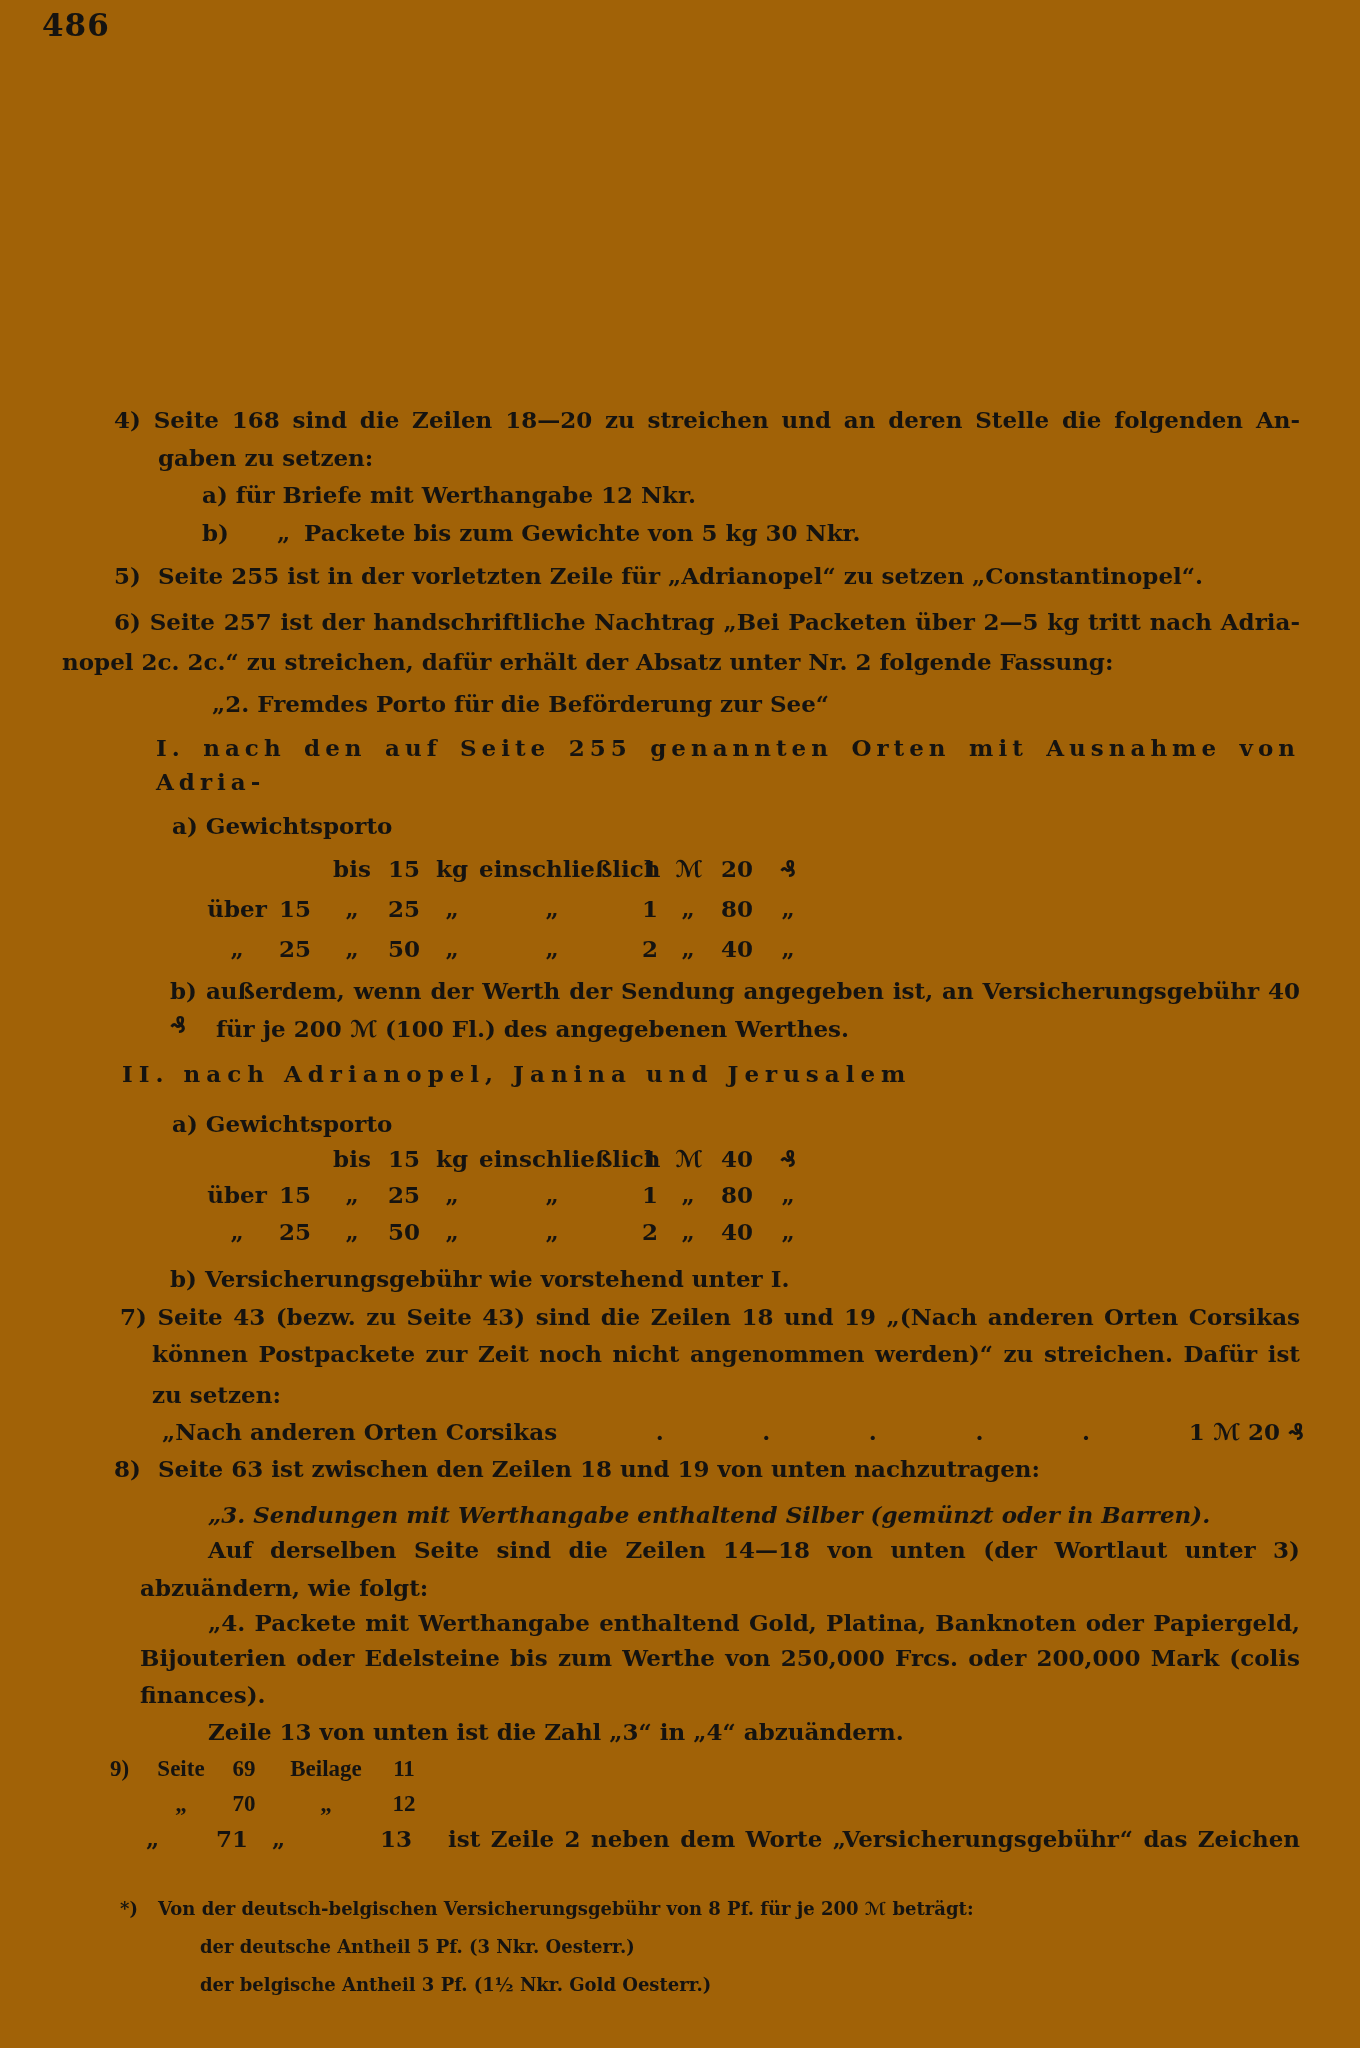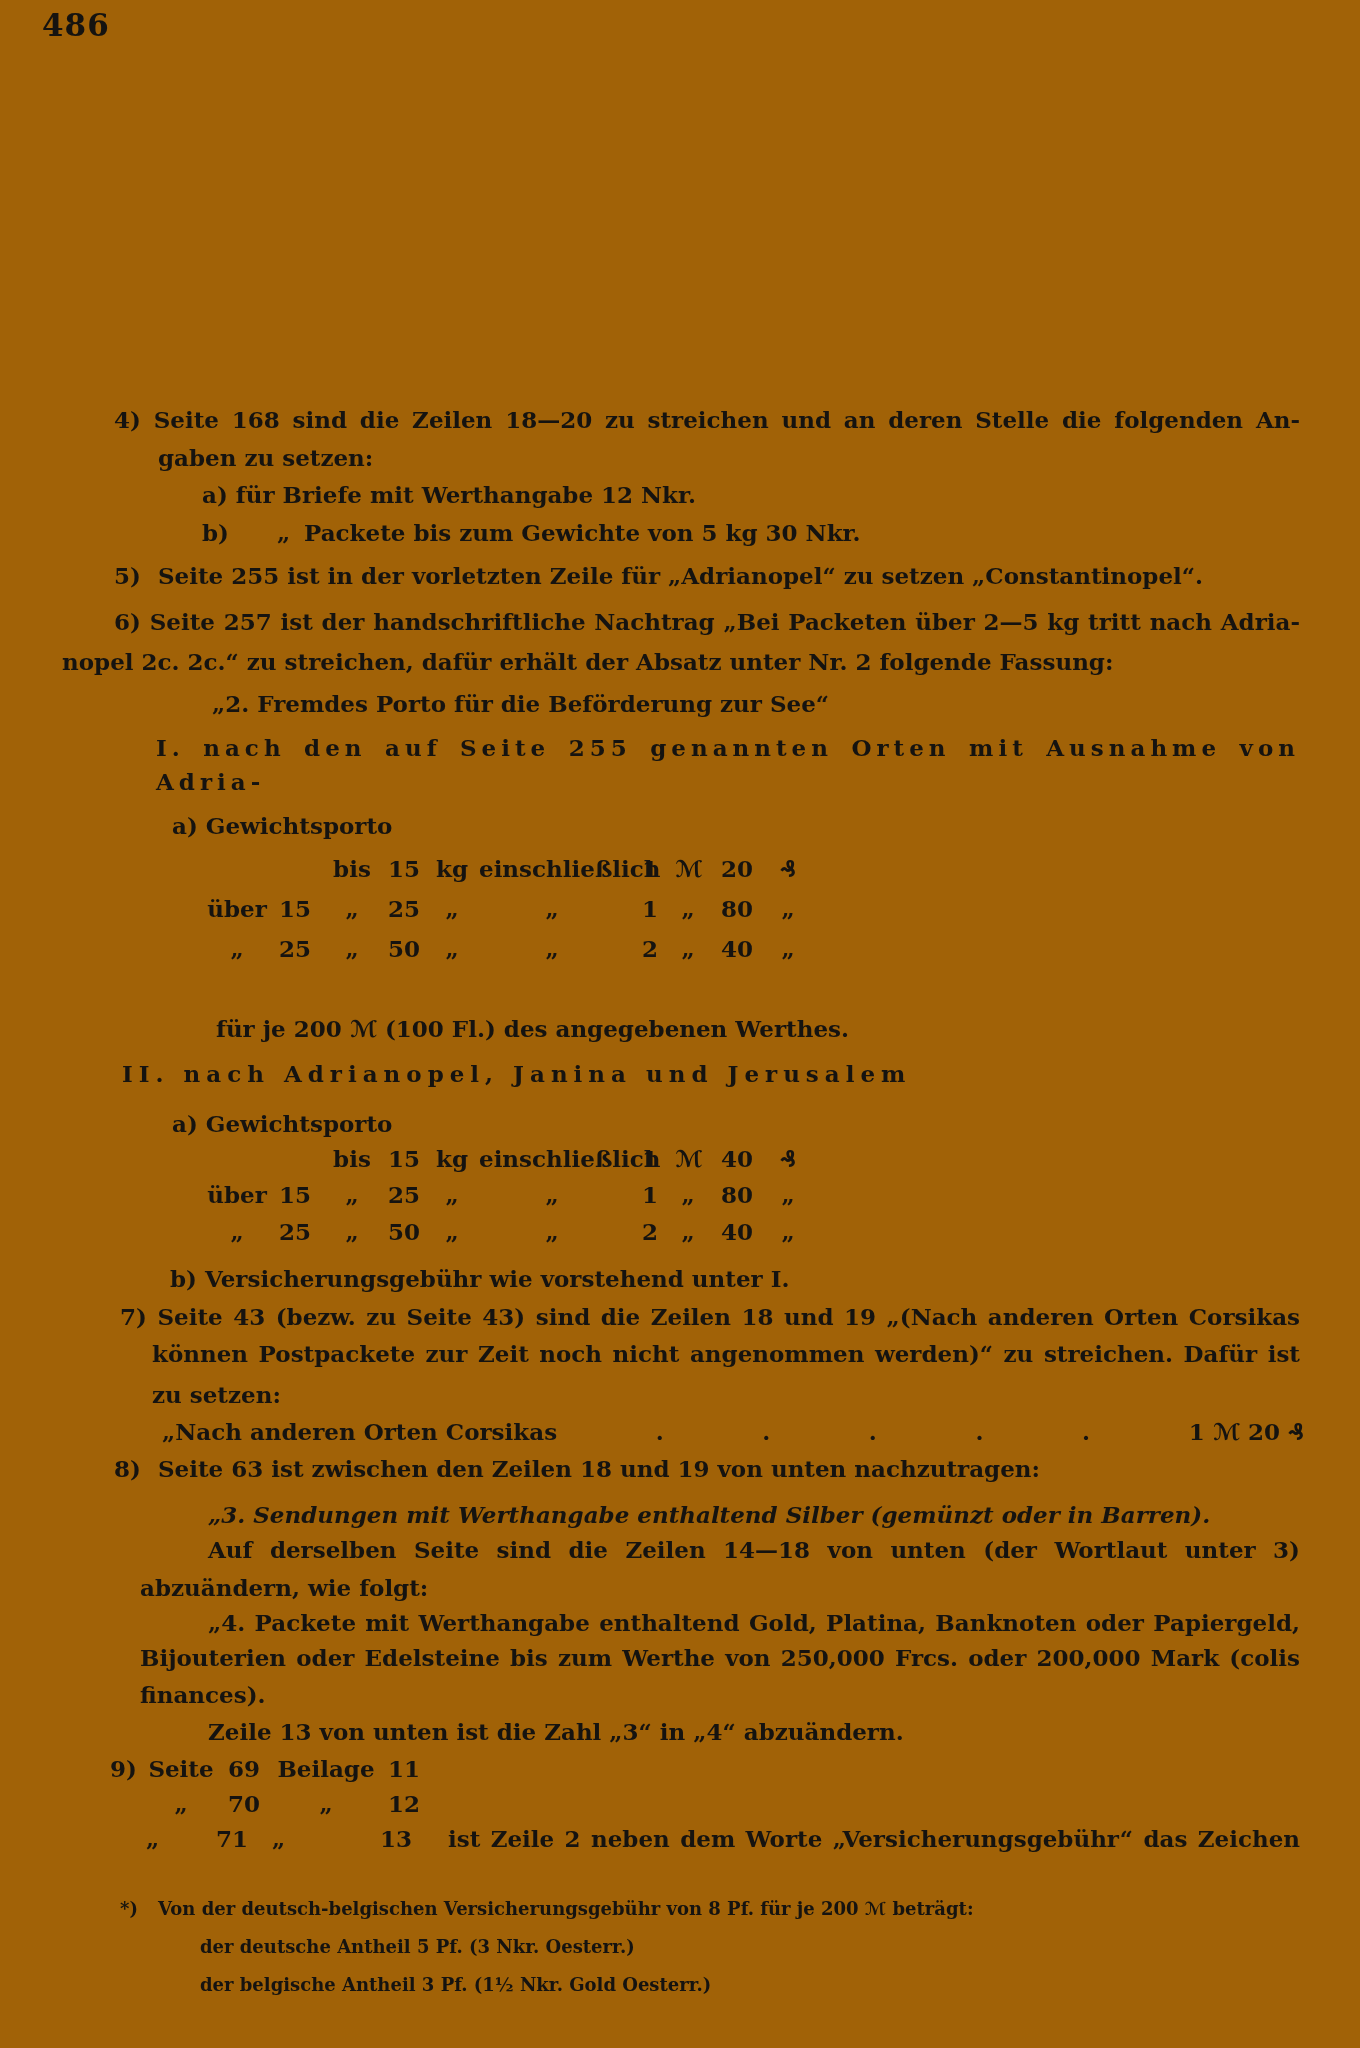--- a/index.html
+++ b/index.html
@@ -19,21 +19,21 @@
   .sp6{letter-spacing:6px;}
   .mk{display:inline-block;width:44px;}
   .mk2{display:inline-block;width:75px;}
   .dq{display:inline-block;width:27px;}
   
   .trow{position:absolute;left:205px;white-space:nowrap;}
   .trow span{display:inline-block;text-align:center;}
   .tc0{width:64px}.tc1{width:52px}.tc2{width:62px}.tc3{width:42px}.tc4{width:54px}
   .tc5{width:146px}.tc6{width:50px}.tc7{width:26px}.tc8{width:72px}.tc9{width:30px}
   
-  .i9row{position:absolute;white-space:nowrap;}
+  .i9row{position:absolute;white-space:nowrap;font-family:Liberation Serif, serif;}
   .i9row span{display:inline-block;text-align:center;}
   .nmk{width:36px;text-align:left !important;}
   .nc1{width:70px}.nc2{width:56px}.nc3{width:108px}.nc4{width:48px}
   .i9flex{position:absolute;left:146px;right:70px;display:flex;}
   .i9rest{flex:1;text-align:justify;text-align-last:justify;padding-left:20px;white-space:normal;}
   
   .dotline{position:absolute;left:136px;right:66px;display:flex;align-items:baseline;}
   .dotline .lbl{white-space:nowrap;}
   .dotline .dots{flex:1;display:flex;justify-content:space-evenly;}
   .dotline .amt{white-space:nowrap;}
@@ -59,20 +59,21 @@
   <div class="ln" style="top:645px;left:62px;">nopel 2c. 2c.“ zu streichen, dafür erhält der Absatz unter Nr. 2 folgende Fassung:</div>
   <div class="ln" style="top:687px;left:212px;">„2. Fremdes Porto für die Beförderung zur See“</div>
 
   <div class="ln just sp5" style="top:731px;left:156px;">I. nach den auf Seite 255 genannten Orten mit Ausnahme von Adria-</div>
   <div class="ln" style="top:809px;left:172px;">a) Gewichtsporto</div>
 
   <div class="trow" style="top:852px;"><span class="tc0"></span><span class="tc1"></span><span class="tc2">bis</span><span class="tc3">15</span><span class="tc4">kg</span><span class="tc5">einschließlich</span><span class="tc6">1</span><span class="tc7">ℳ</span><span class="tc8">20</span><span class="tc9">₰</span></div>
   <div class="trow" style="top:892px;"><span class="tc0">über</span><span class="tc1">15</span><span class="tc2">„</span><span class="tc3">25</span><span class="tc4">„</span><span class="tc5">„</span><span class="tc6">1</span><span class="tc7">„</span><span class="tc8">80</span><span class="tc9">„</span></div>
   <div class="trow" style="top:932px;"><span class="tc0">„</span><span class="tc1">25</span><span class="tc2">„</span><span class="tc3">50</span><span class="tc4">„</span><span class="tc5">„</span><span class="tc6">2</span><span class="tc7">„</span><span class="tc8">40</span><span class="tc9">„</span></div>
 
+  <div class="ln just" style="top:974px;left:170px;">b) außerdem, wenn der Werth der Sendung angegeben ist, an Versicherungsgebühr 40 ₰</div>
   <div class="ln" style="top:1012px;left:216px;">für je 200 ℳ (100 Fl.) des angegebenen Werthes.</div>
 
   <div class="ln sp6" style="top:1057px;left:122px;">II. nach Adrianopel, Janina und Jerusalem</div>
   <div class="ln" style="top:1107px;left:172px;">a) Gewichtsporto</div>
 
   <div class="trow" style="top:1142px;"><span class="tc0"></span><span class="tc1"></span><span class="tc2">bis</span><span class="tc3">15</span><span class="tc4">kg</span><span class="tc5">einschließlich</span><span class="tc6">1</span><span class="tc7">ℳ</span><span class="tc8">40</span><span class="tc9">₰</span></div>
   <div class="trow" style="top:1178px;"><span class="tc0">über</span><span class="tc1">15</span><span class="tc2">„</span><span class="tc3">25</span><span class="tc4">„</span><span class="tc5">„</span><span class="tc6">1</span><span class="tc7">„</span><span class="tc8">80</span><span class="tc9">„</span></div>
   <div class="trow" style="top:1215px;"><span class="tc0">„</span><span class="tc1">25</span><span class="tc2">„</span><span class="tc3">50</span><span class="tc4">„</span><span class="tc5">„</span><span class="tc6">2</span><span class="tc7">„</span><span class="tc8">40</span><span class="tc9">„</span></div>
 
   <div class="ln" style="top:1262px;left:170px;">b) Versicherungsgebühr wie vorstehend unter I.</div>

